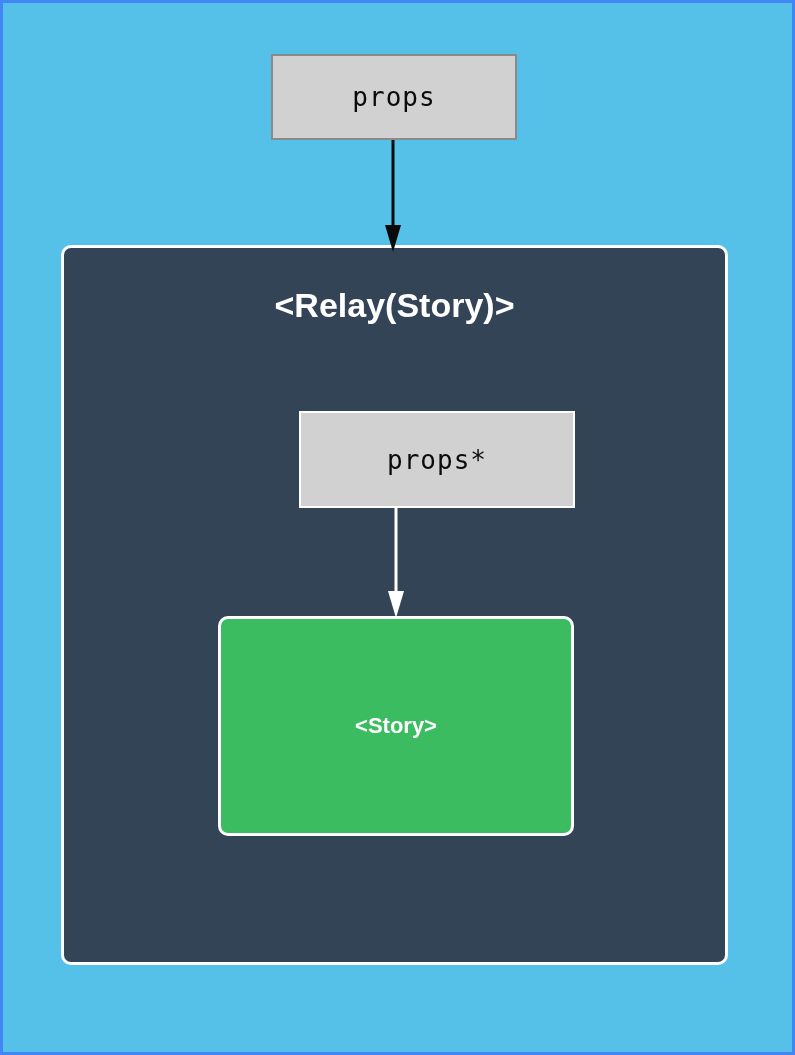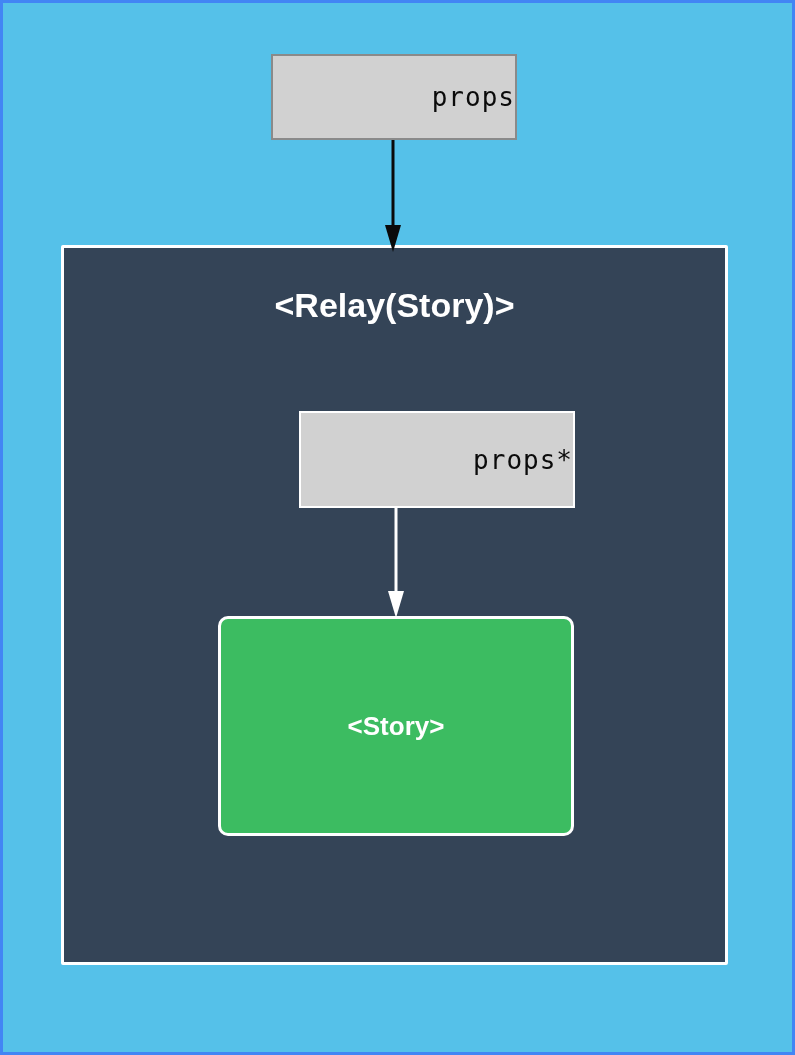--- a/index.html
+++ b/index.html
@@ -15,21 +15,21 @@
     background: #55C1E9;
     border: 3px solid #4285F4;
     overflow: hidden;
   }
   .gray-box {
     position: absolute;
     box-sizing: border-box;
     background: #D1D1D1;
     display: flex;
     align-items: center;
-    justify-content: flex-end;
+    justify-content: center;
     font-family: "DejaVu Sans Mono", monospace;
     font-size: 26px;
     letter-spacing: 1px;
     color: #0b0b0b;
   }
   .props-outer {
     left: 268px;
     top: 51px;
     width: 246px;
     height: 86px;
@@ -57,21 +57,21 @@
   }
   .relay-container {
     position: absolute;
     left: 58px;
     top: 242px;
     width: 667px;
     height: 720px;
     box-sizing: border-box;
     background: #344457;
     border: 3px solid #FFFFFF;
-    border-radius: 2px;
+    border-radius: 10px;
   }
   .relay-title {
     position: absolute;
     left: 0;
     top: 38px;
     width: 100%;
     text-align: center;
     font-size: 34px;
     font-weight: bold;
     color: #FFFFFF;
@@ -82,21 +82,21 @@
     top: 368px;
     width: 356px;
     height: 220px;
     box-sizing: border-box;
     background: #3CBC61;
     border: 3px solid #FFFFFF;
     border-radius: 10px;
     display: flex;
     align-items: center;
     justify-content: center;
-    font-size: 26px;
+    font-size: 22px;
     font-weight: bold;
     color: #FFFFFF;
   }
 </style>
 </head>
 <body>
 
 <div class="canvas">
 
   <div class="gray-box props-outer">

